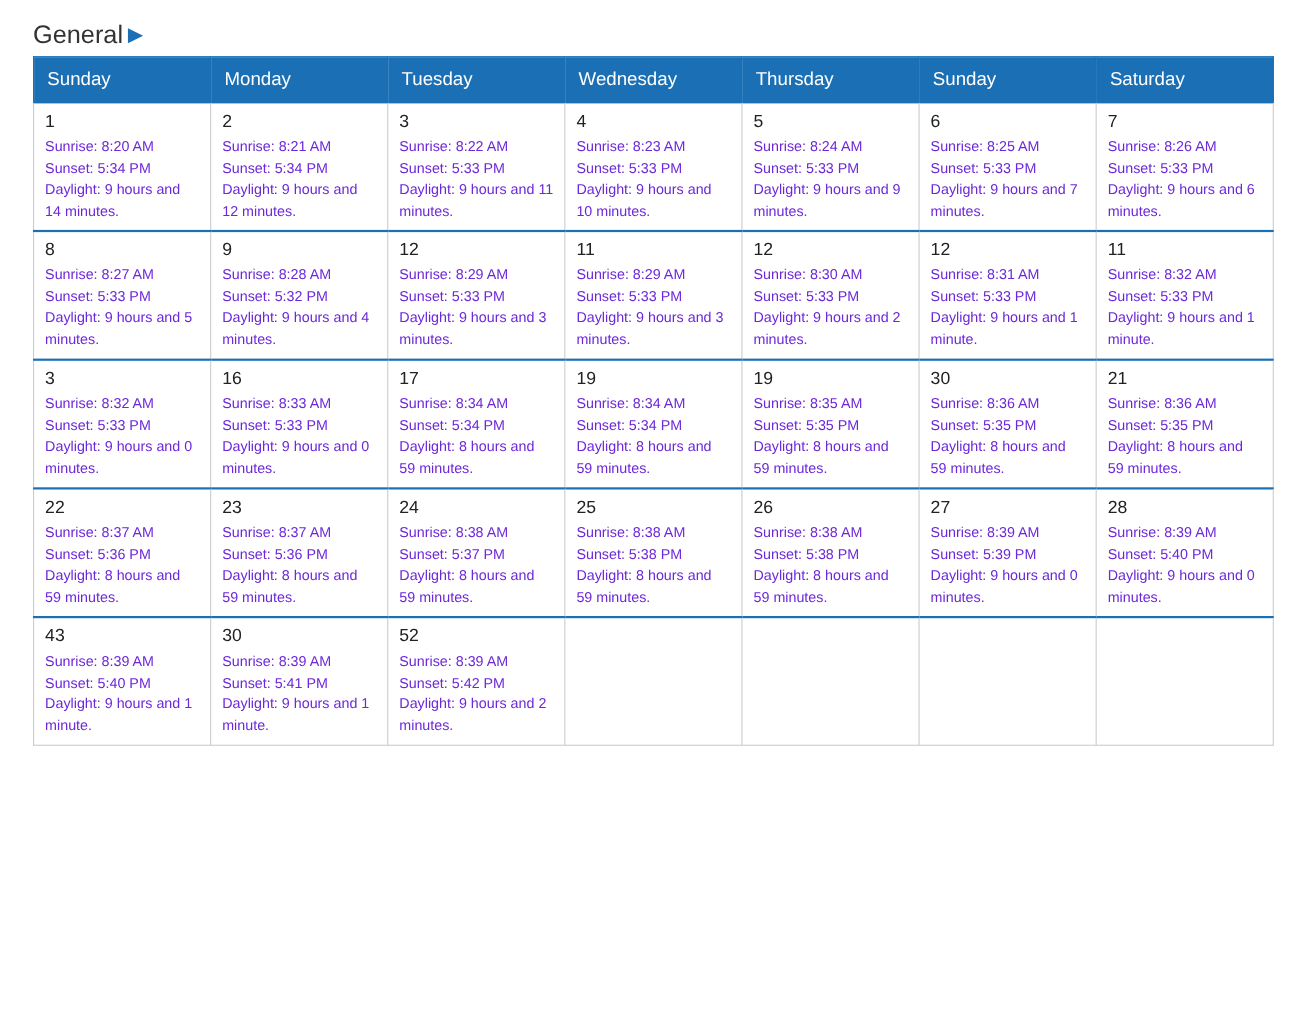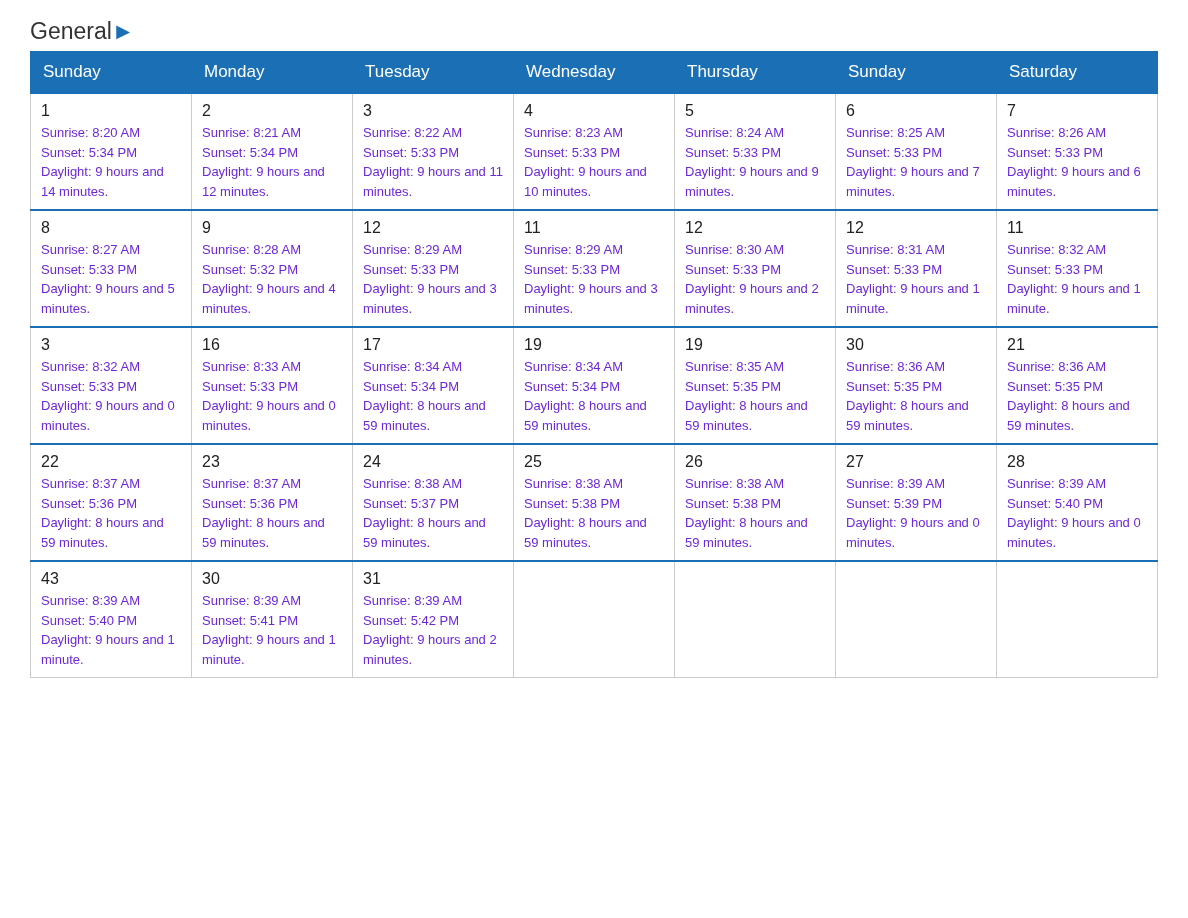--- a/index.html
+++ b/index.html
@@ -364,21 +364,21 @@
       </td>
         <td>
         <span class="day-num">30</span>
         <div class="day-info">
           Sunrise: 8:39 AM<br>
           Sunset: 5:41 PM<br>
           Daylight: 9 hours and 1 minute.
         </div>
       </td>
         <td>
-        <span class="day-num">31</span>
+        <span class="day-num">52</span>
         <div class="day-info">
           Sunrise: 8:39 AM<br>
           Sunset: 5:42 PM<br>
           Daylight: 9 hours and 2 minutes.
         </div>
       </td>
         <td class="empty-cell"></td>
         <td class="empty-cell"></td>
         <td class="empty-cell"></td>
         <td class="empty-cell"></td>

